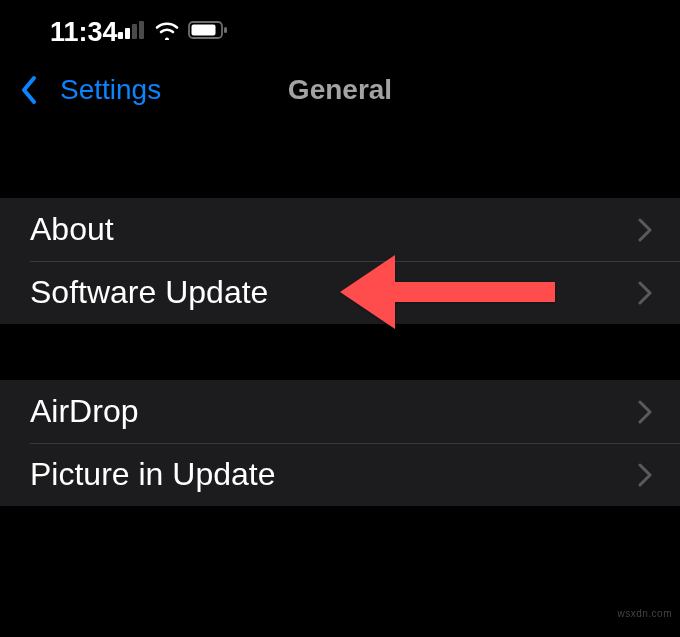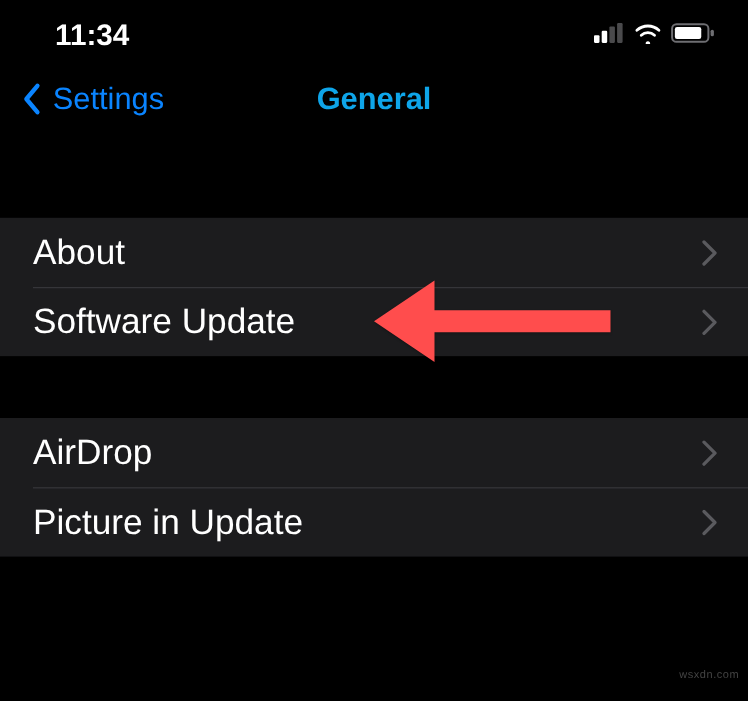--- a/index.html
+++ b/index.html
@@ -12,21 +12,21 @@
     body {
       width: 680px;
       height: 637px;
       background: #000;
       color: #fff;
       overflow: hidden;
       position: relative;
     }
     .status-bar {
       display: flex;
-      justify-content: space-between;
+      justify-content: flex-start;
       align-items: center;
       padding: 14px 30px 10px 50px;
       height: 60px;
     }
     .status-time {
       font-size: 27px;
       font-weight: 600;
       color: #fff;
     }
     .status-icons {
@@ -41,32 +41,32 @@
       height: 60px;
       padding: 0 20px;
     }
     .back-button {
       display: flex;
       align-items: flex-start;
       color: #0a84ff;
       font-size: 28px;
       font-weight: 400;
       cursor: pointer;
-      gap: 8px;
+      gap: 20px;
     }
     .back-chevron svg {
       display: block;
     }
     .nav-title {
       position: absolute;
       left: 50%;
       transform: translateX(-50%);
       font-size: 28px;
       font-weight: 600;
-      color: #0ea5e9;
+      color: #a3a3a3;
     }
     .spacer {
       background: #000;
     }
     .spacer-top {
       height: 78px;
     }
     .spacer-mid {
       height: 56px;
     }

